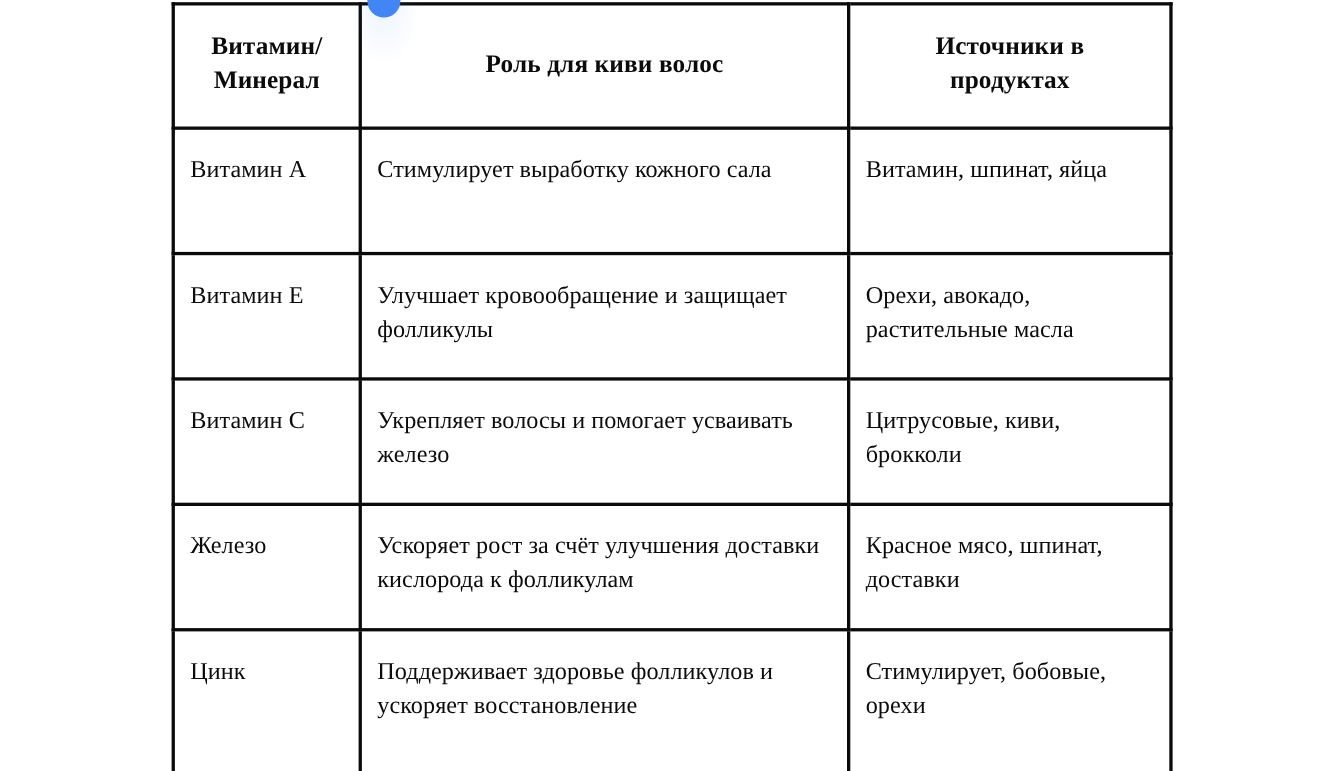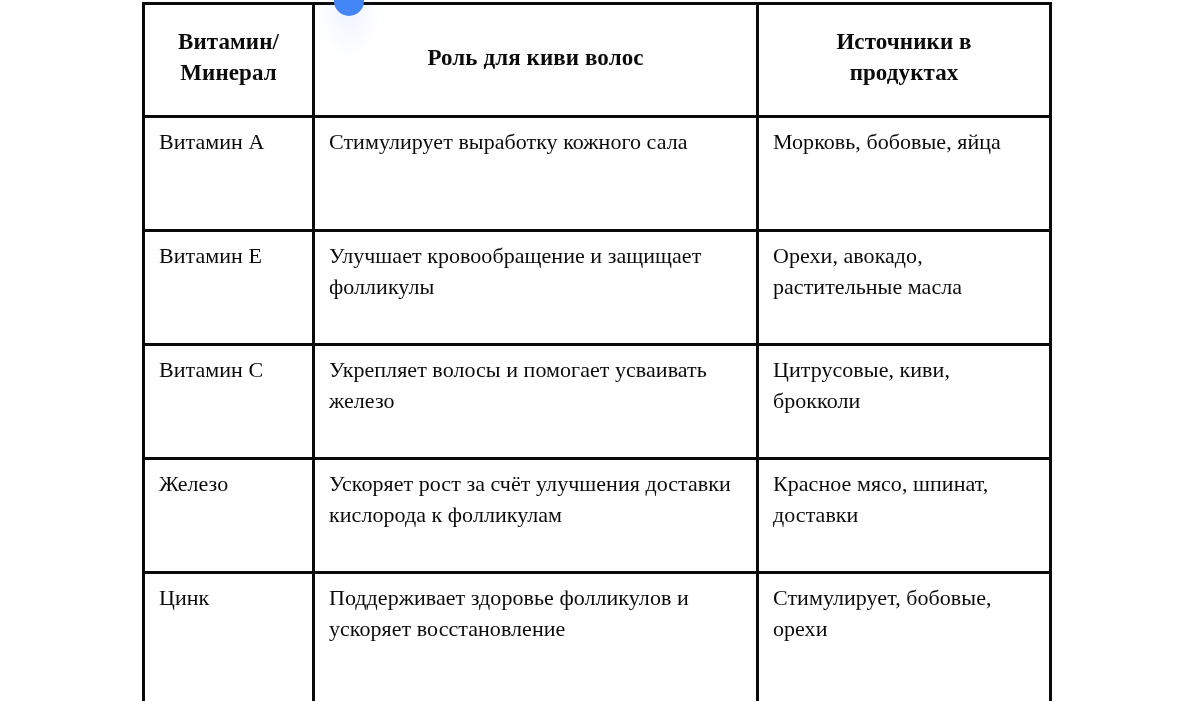--- a/index.html
+++ b/index.html
@@ -44,21 +44,21 @@
     width: 66px;
     height: 58px;
     background: radial-gradient(ellipse at 50% 0%, rgba(66,133,244,0.10) 0%, rgba(66,133,244,0.0) 70%);
     z-index: 4;
     pointer-events: none;
   }
 
   
   .table-wrap {
     position: absolute;
-    left: 142px;
+    left: 156px;
     top: 2px;
     width: 907px;
     height: 684px;
   }
 
   table.vitamin-table {
     border-collapse: collapse;
     table-layout: fixed;
     width: 907px;
     height: 684px;
@@ -87,21 +87,21 @@
     letter-spacing: 0.1px;
   }
 
   tbody td {
     height: 114px;
     vertical-align: top;
     text-align: left;
     font-weight: normal;
     font-size: 22px;
     line-height: 1.42;
-    padding: 8px 14px 10px 14px;
+    padding: 20px 14px 10px 14px;
     letter-spacing: 0.05px;
   }
 
   tbody tr.r-last td {
     height: 147px;
   }
 
   tbody td.col-name   { white-space: nowrap; }
   tbody td.col-role   { }
   tbody td.col-source { }
@@ -135,21 +135,21 @@
             <span>Источники в</span><br>
             <span>продуктах</span>
           </th>
         </tr>
       </thead>
 
       <tbody>
         <tr class="r-0">
           <td class="col-name">Витамин А</td>
           <td class="col-role">Стимулирует выработку кожного сала</td>
-          <td class="col-source">Морковь, бобовые, яйца</td>
+          <td class="col-source">Витамин, шпинат, яйца</td>
         </tr>
         <tr class="r-1">
           <td class="col-name">Витамин Е</td>
           <td class="col-role">Улучшает кровообращение и защищает фолликулы</td>
           <td class="col-source">Орехи, авокадо, растительные масла</td>
         </tr>
         <tr class="r-2">
           <td class="col-name">Витамин С</td>
           <td class="col-role">Укрепляет волосы и помогает усваивать железо</td>
           <td class="col-source">Цитрусовые, киви, брокколи</td>

